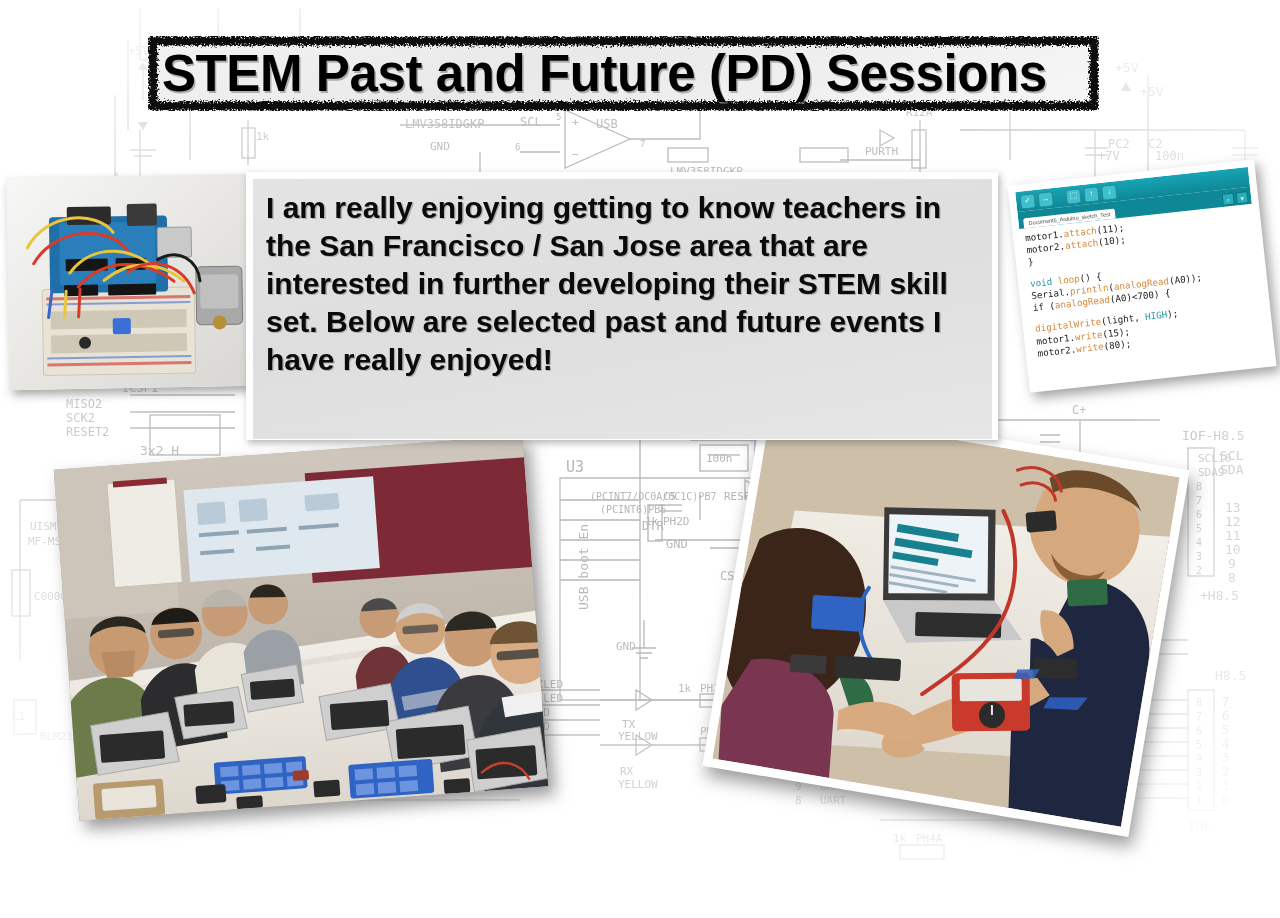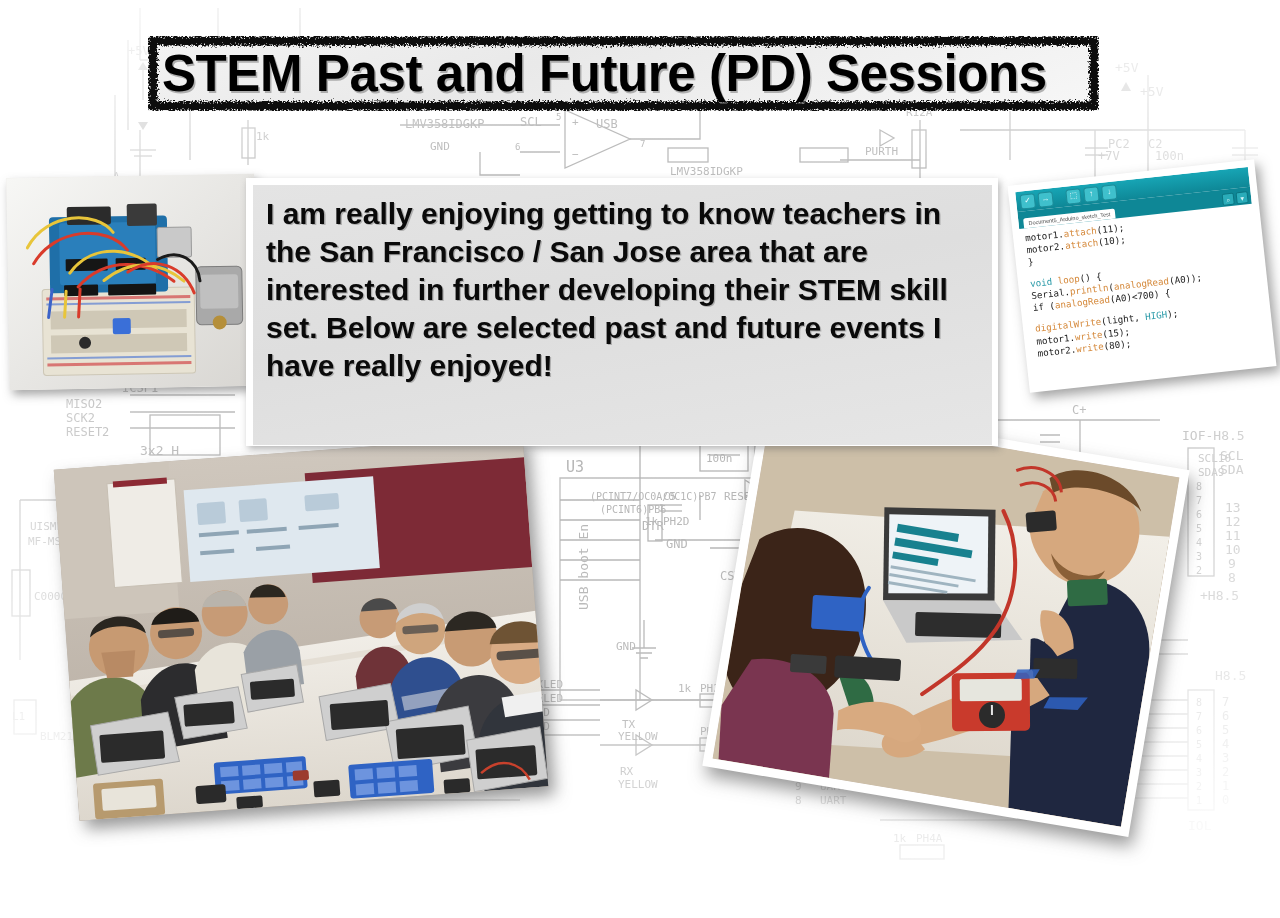--- a/index.html
+++ b/index.html
@@ -67,21 +67,21 @@
     line-height: 1;
     white-space: nowrap;
     z-index: 2;
     text-shadow: 1.5px 1.5px 0 rgba(120,120,120,0.55);
   }
 
   
   #body-box {
     position: absolute;
     left: 246px;
-    top: 178px;
+    top: 172px;
     width: 752px;
     height: 268px;
     z-index: 18;
     box-sizing: border-box;
     background: #ffffff;
     padding: 7px 6px 1px 7px;
     box-shadow: 2px 3px 7px rgba(90,90,90,0.45);
   }
   #body-inner {
     width: 100%;

